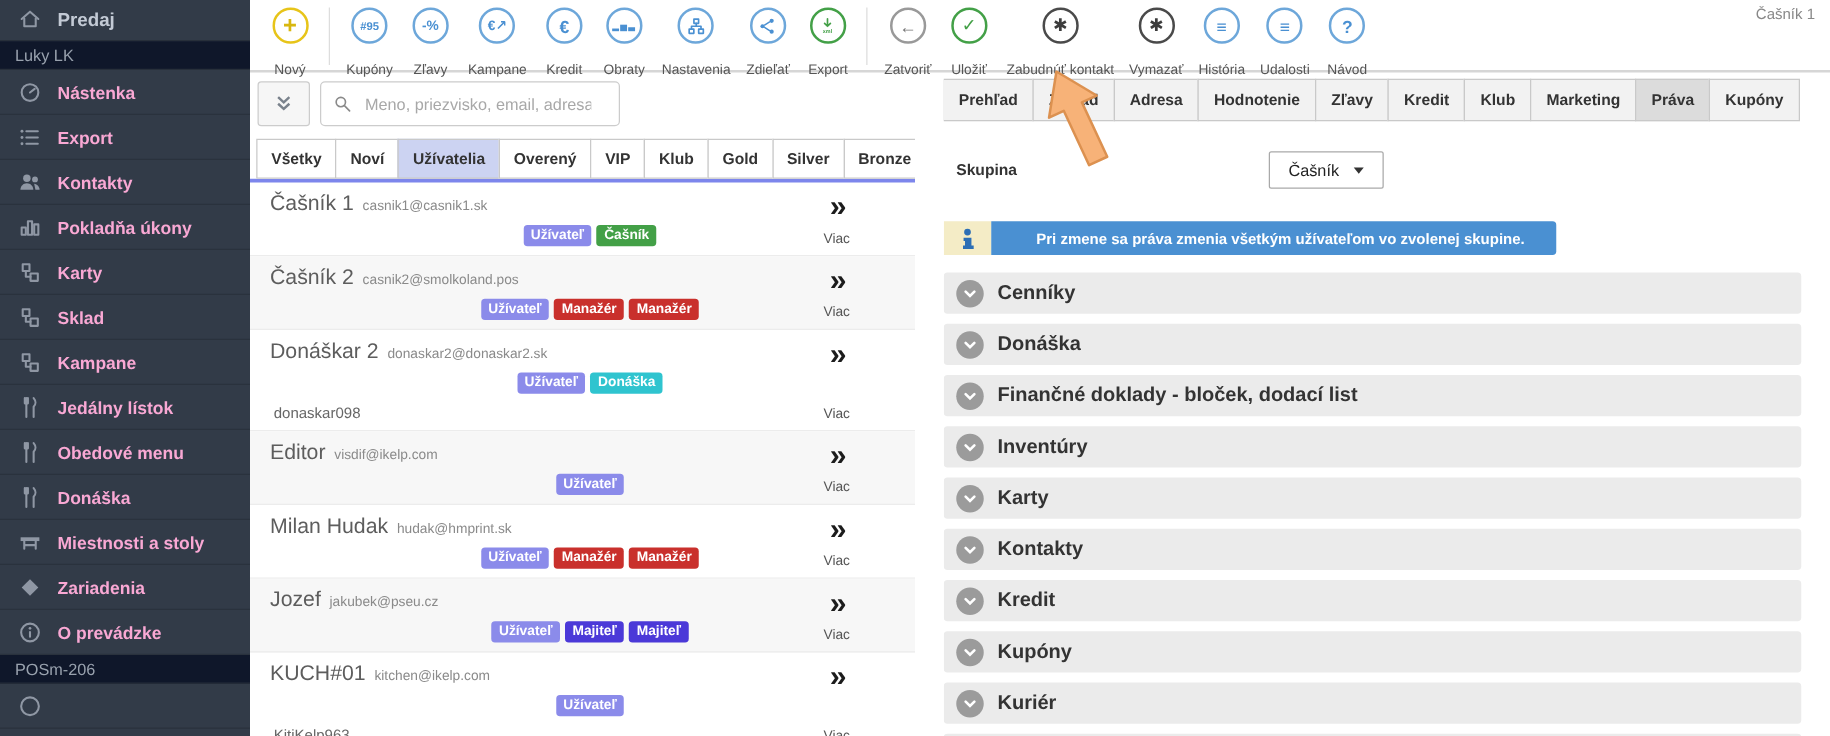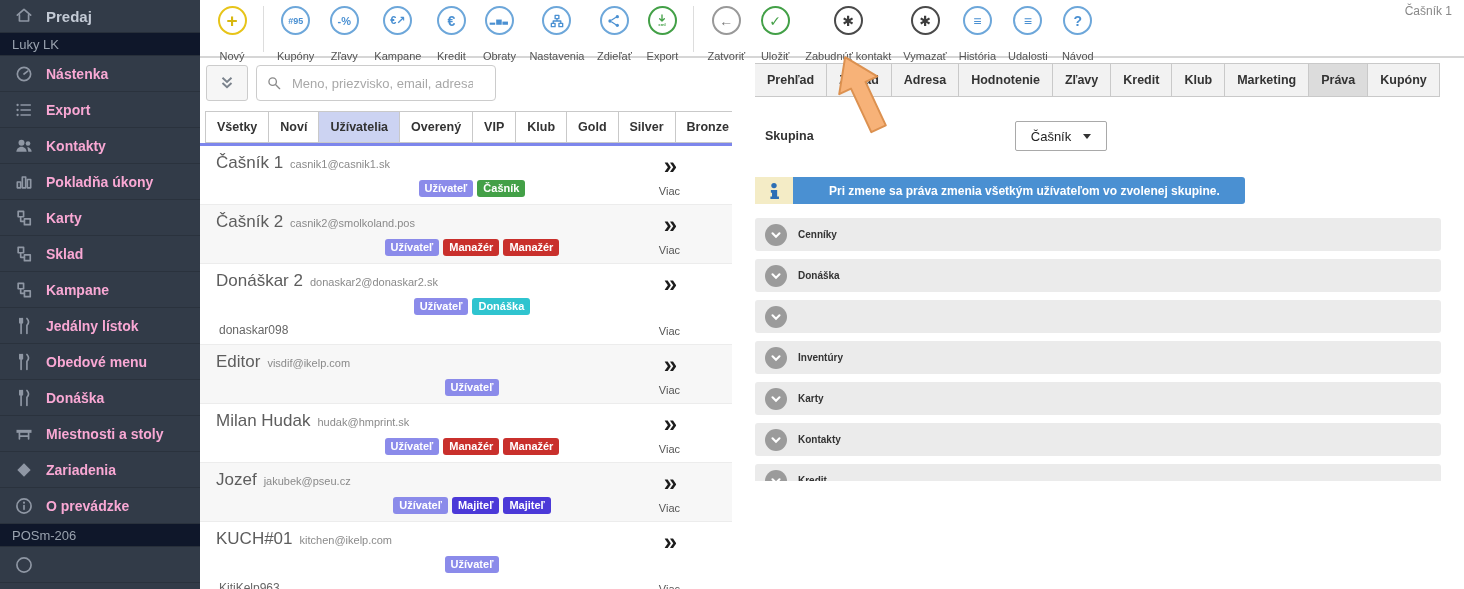--- a/index.html
+++ b/index.html
@@ -58,21 +58,21 @@
   .contact .email { font-size:11px; color:#8a8a8a; margin-left:7px; }
   .badges { margin-top:5px;text-align:center; }
   .badge { display:inline-block; color:#fff; font-size:11px; font-weight:bold; padding:2px 6px 3px; border-radius:3px; margin-right:4px; }
   .subtext { font-size:12px; color:#666; margin-top:8px; padding-left:3px; }
   .more { position:absolute; right:52px; top:9px; bottom:7px; display:flex; flex-direction:column;
           justify-content:space-between; align-items:center; cursor:pointer; }
   .more .chev { font-size:24px; font-weight:bold; color:#1c1c1c; line-height:22px; letter-spacing:-2px; }
   .more .viac { font-size:11px; color:#555; }
 
   
-  #detail { position:absolute; left:755px; top:58px; width:709px; height:423px; overflow:hidden; }
+  #detail { position:absolute; left:755px; top:58px; width:709px; height:531px; overflow:hidden; }
   .dtabs { display:flex; margin-top:5px; }
   .dtab { padding:9px 12px; font-size:12.5px; font-weight:bold; color:#333; background:#f2f2f2;
           border:1px solid #c9c9c9; margin-left:-1px; cursor:pointer; white-space:nowrap; }
   .dtab.selected { background:#dcdcdc; }
   .group-row { margin-top:24px; height:30px; position:relative; }
   .group-label { position:absolute; left:10px; top:8px; font-size:12.5px; font-weight:bold; color:#333; }
   .group-select { position:absolute; left:260px; top:0; width:92px; height:30px; border:1px solid #a9a9a9;
                   border-radius:2px; background:#fff; display:flex; align-items:center; justify-content:center;
                   font-size:13px; color:#222; cursor:pointer; }
   .group-select .caret { margin-left:12px; width:0; height:0; border-left:4px solid transparent;
@@ -81,21 +81,21 @@
   .banner-icon { width:38px; background:#f4ecc6; display:flex; align-items:center; justify-content:center; color:#2d6fb5; }
   .banner-icon .icon { width:16px; height:18px; }
   .banner-bar { flex:1; background:#4a90d2; color:#fff; font-size:12px; font-weight:bold;
                 display:flex; align-items:center; padding-left:36px; border-radius:0 3px 3px 0; }
   .sections { margin-top:14px; }
   .acc { height:33px; background:#ebebeb; border-radius:3px; margin-bottom:8px; display:flex;
          align-items:center; width:686px; cursor:pointer; }
   .acc-circle { width:22px; height:22px; border-radius:50%; background:#9b9b9b; margin:0 11px 0 10px;
                 display:flex; align-items:center; justify-content:center; flex:none; }
   .acc-circle .icon { width:14px; height:14px; color:#fff; }
-  .acc-label { font-size:10px; font-weight:bold; color:#333; }
+  .acc-label { font-size:16px; font-weight:bold; color:#333; }
 
   
   .cursor-arrow { position:absolute; left:823px; top:56px; width:46px; height:82px;
                   transform:rotate(-25deg); transform-origin:23px 3px; z-index:50; pointer-events:none; }
 </style>
 </head>
 <body>
 
 <nav id="sidebar">
   <div class="sb-head">
@@ -493,20 +493,21 @@
         <span class="acc-label">Donáška</span>
       </div>
       <div class="acc">
         <span class="acc-circle">
           <span class="icon">
             <svg viewBox="0 0 24 24">
               <path d="M6 9l6 6 6-6" fill="none" stroke="currentColor" stroke-width="3.6" stroke-linecap="round"></path>
             </svg>
           </span>
         </span>
+        <span class="acc-label">Finančné doklady - bloček, dodací list</span>
       </div>
       <div class="acc">
         <span class="acc-circle">
           <span class="icon">
             <svg viewBox="0 0 24 24">
               <path d="M6 9l6 6 6-6" fill="none" stroke="currentColor" stroke-width="3.6" stroke-linecap="round"></path>
             </svg>
           </span>
         </span>
         <span class="acc-label">Inventúry</span>

